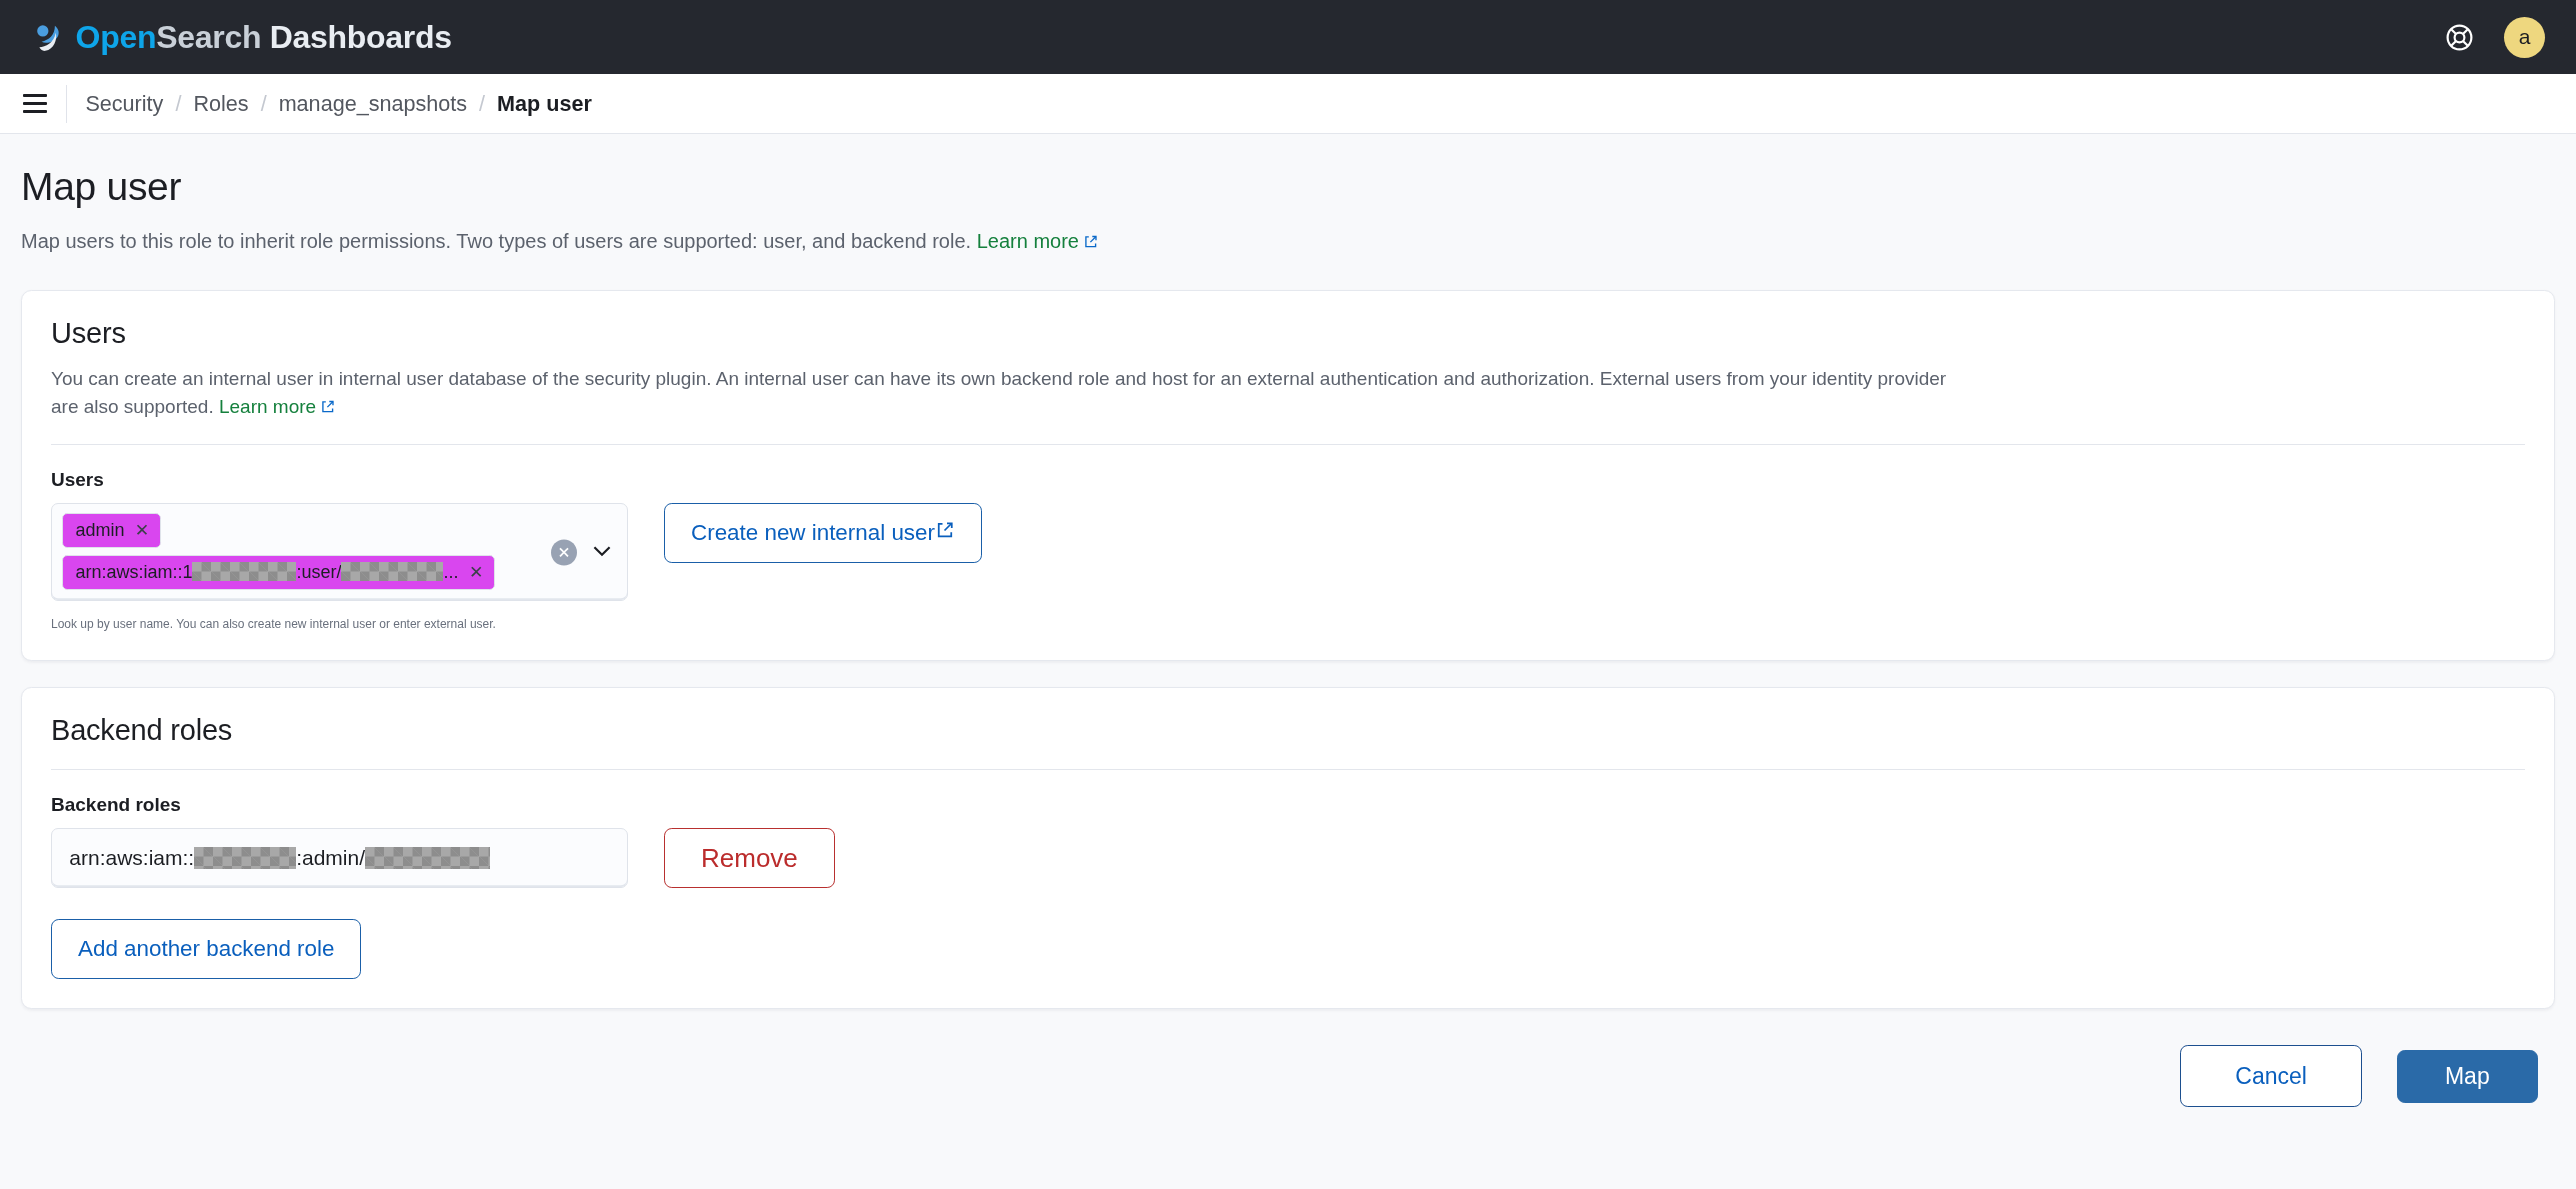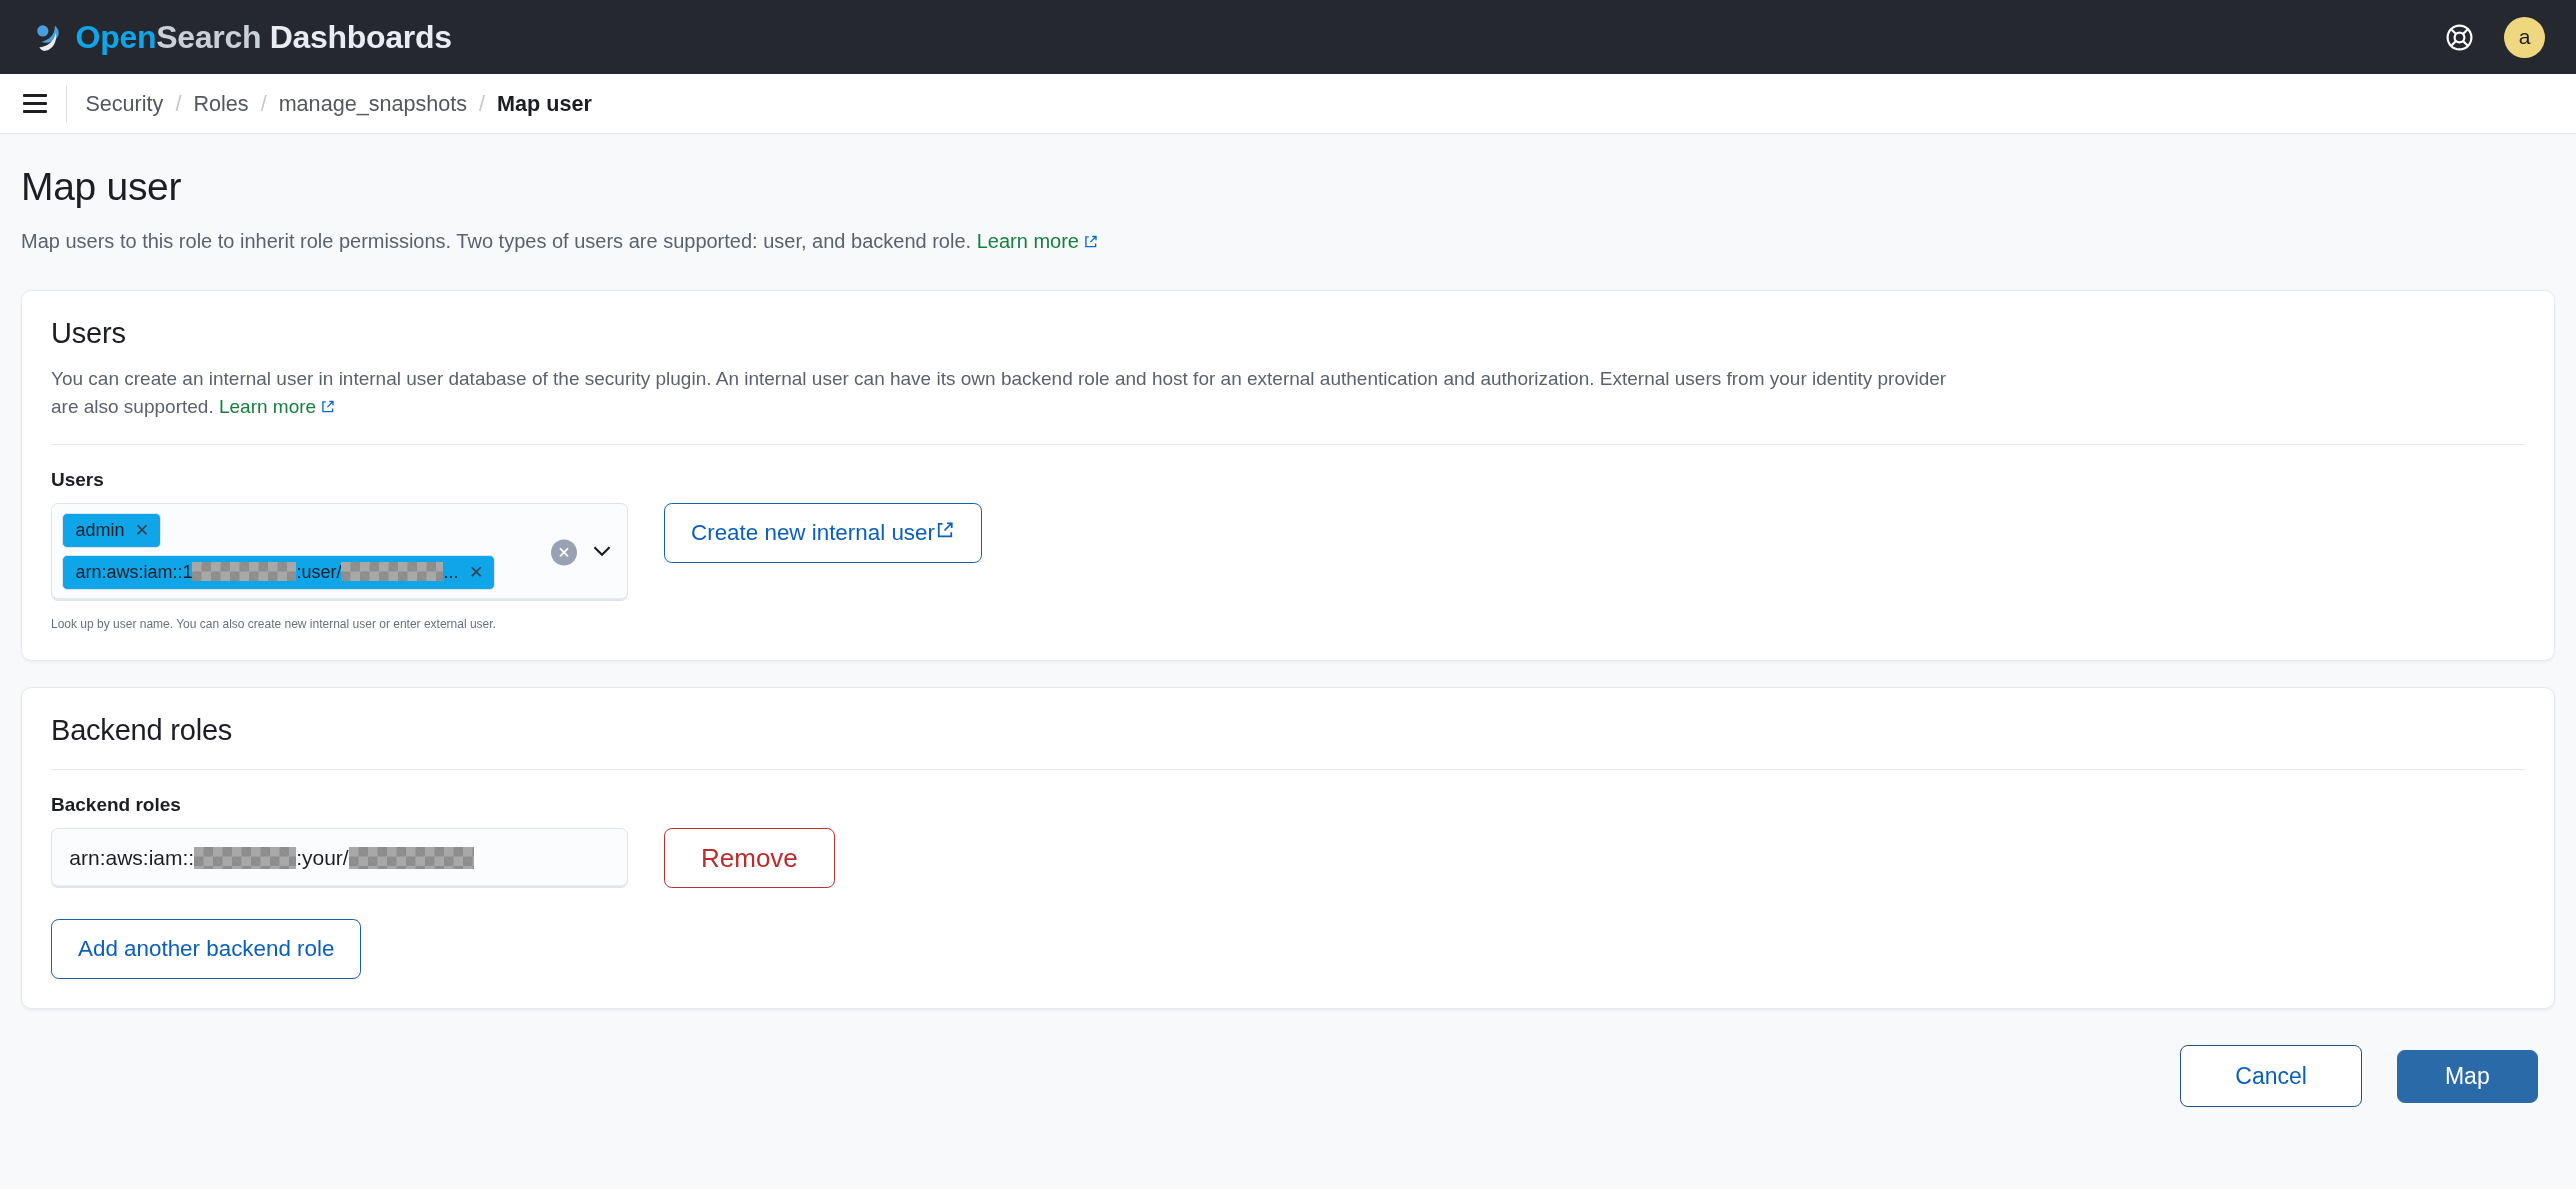--- a/index.html
+++ b/index.html
@@ -133,21 +133,21 @@
     border: 0.9px solid #dfe3ea;
     border-radius: 7px;
     box-shadow: inset 0 -1.7px 0 #e2e6ed;
     padding: 8.6px 10.4px 10.4px 10.4px;
     position: relative;
     cursor: text;
   }
   .pill-wrap { display: flex; flex-direction: column; align-items: flex-start; gap: 7px; }
   .pill {
     display: inline-flex; align-items: center; gap: 10.4px;
-    background: #0ea5e9;
+    background: #d946ef;
     border: 0.9px solid #dfe3ea;
     border-radius: 5.2px;
     height: 35px;
     padding: 0 10.4px 0 12px;
     font-size: 18px; color: #1c1e23;
     max-width: 449px;
     cursor: pointer;
   }
   .pill .pill-text { overflow: hidden; white-space: nowrap; }
   .pill-x {
@@ -354,21 +354,21 @@
   </div>
 
   <div class="panel">
     <div class="panel-title">Backend roles</div>
     <div class="divider"></div>
 
     <div class="field-label">Backend roles</div>
 
     <div class="backend-row">
       <div class="text-input">
-        <span><span>arn:aws:iam::</span><span class="redact tall" style="width:102px"></span><span>:your/</span><span class="redact tall" style="width:125px"></span></span>
+        <span><span>arn:aws:iam::</span><span class="redact tall" style="width:102px"></span><span>:admin/</span><span class="redact tall" style="width:125px"></span></span>
       </div>
 
       <button class="btn btn-outline-danger">
         <span>Remove</span>
       </button>
     </div>
 
     <div class="add-btn-wrap">
       <button class="btn btn-outline-primary">
         <span>Add another backend role</span>

